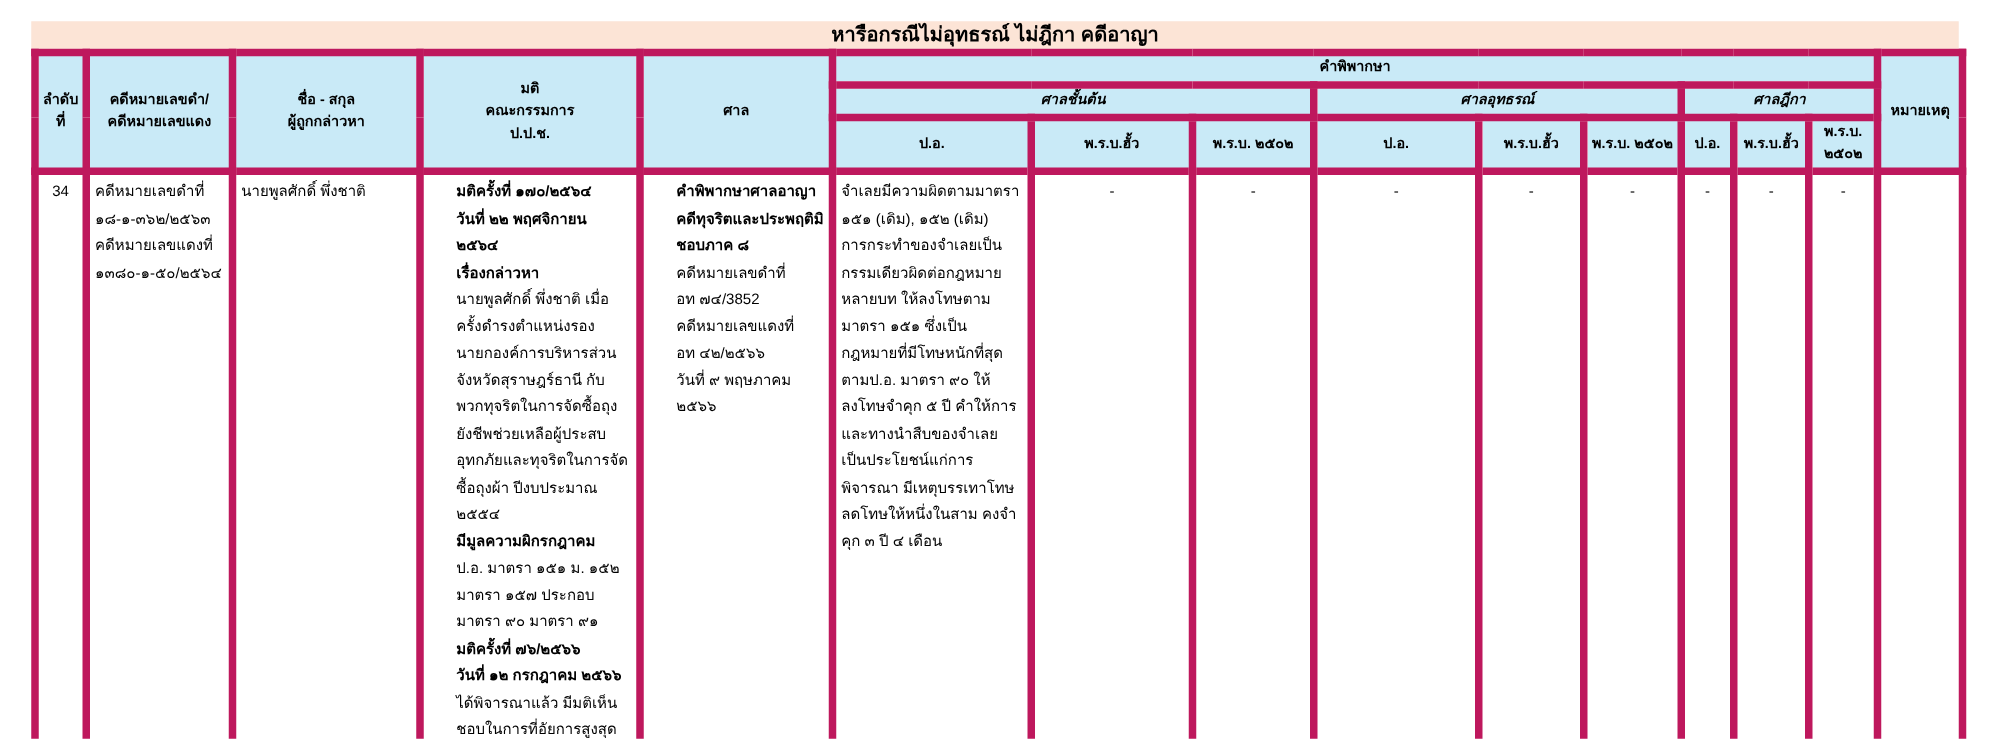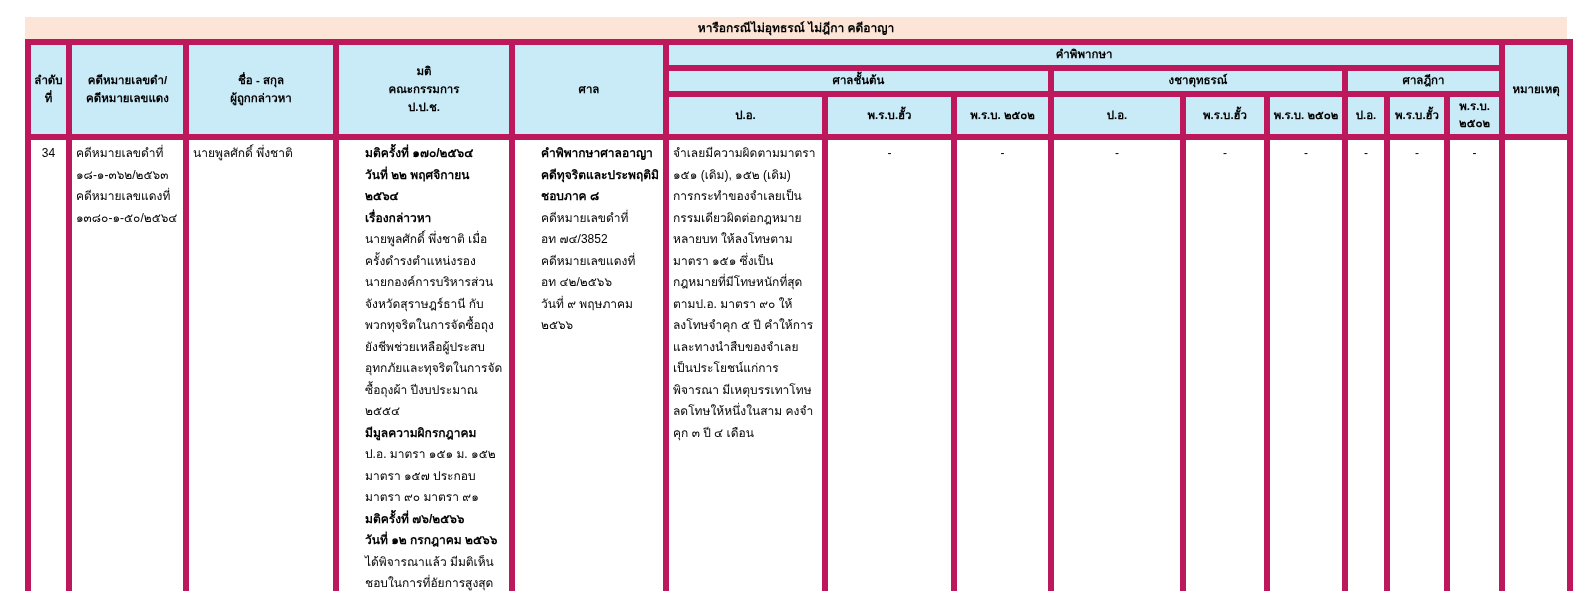--- a/index.html
+++ b/index.html
@@ -7,41 +7,41 @@
   body {
     width:1596px; height:591px; overflow:hidden;
     font-family:"Liberation Sans","DejaVu Sans",sans-serif;
     color:#000;
   }
   .page { position:relative; width:1596px; height:591px; }
 
   .title-band {
     position:absolute; left:25px; top:17px; width:1542px; height:22px;
     background:#fce4d6;
-    font-size:12px; font-weight:bold; text-align:center; line-height:23px;
+    font-size:16px; font-weight:bold; text-align:center; line-height:23px;
   }
 
   table.case-table {
     position:absolute; left:25px; top:39px; width:1542px;
     border-collapse:collapse; table-layout:fixed;
     border:2px solid #000;
   }
   .case-table th, .case-table td {
     border:6px solid #be185d;
     overflow:hidden;
   }
   .case-table thead th {
     background:#c9eaf7;
     font-size:11.5px; font-weight:bold;
     text-align:center; vertical-align:middle;
     line-height:1.55; padding:1px 2px;
     white-space:pre-line;
   }
   .case-table thead tr.r1 th { height:22px; }
-  .case-table thead tr.r2 th { height:24px; }
+  .case-table thead tr.r2 th { height:24px;font-style:italic; }
   .case-table thead tr.r3 th { height:40px; }
   .case-table thead tr.r3 th { border-bottom:2px solid #000; }
 
   .case-table tbody td {
     vertical-align:top; background:#fff;
     font-size:12px; line-height:21.5px;
     padding:3px 4px 2px 4px;
     height:466px;
   }
   td.c-center { text-align:center; padding-top:5px; }
@@ -84,21 +84,21 @@
 ผู้ถูกกล่าวหา</th>
         <th rowspan="3">มติ
 คณะกรรมการ
 ป.ป.ช.</th>
         <th rowspan="3">ศาล</th>
         <th colspan="9">คำพิพากษา</th>
         <th rowspan="3">หมายเหตุ</th>
       </tr>
       <tr class="r2">
         <th colspan="3">ศาลชั้นต้น</th>
-        <th colspan="3">งชาตุทธรณ์</th>
+        <th colspan="3">ศาลอุทธรณ์</th>
         <th colspan="3">ศาลฎีกา</th>
       </tr>
       <tr class="r3">
         <th>ป.อ.</th>
         <th>พ.ร.บ.ฮั้ว</th>
         <th>พ.ร.บ. ๒๕๐๒</th>
         <th>ป.อ.</th>
         <th>พ.ร.บ.ฮั้ว</th>
         <th>พ.ร.บ. ๒๕๐๒</th>
         <th>ป.อ.</th>

